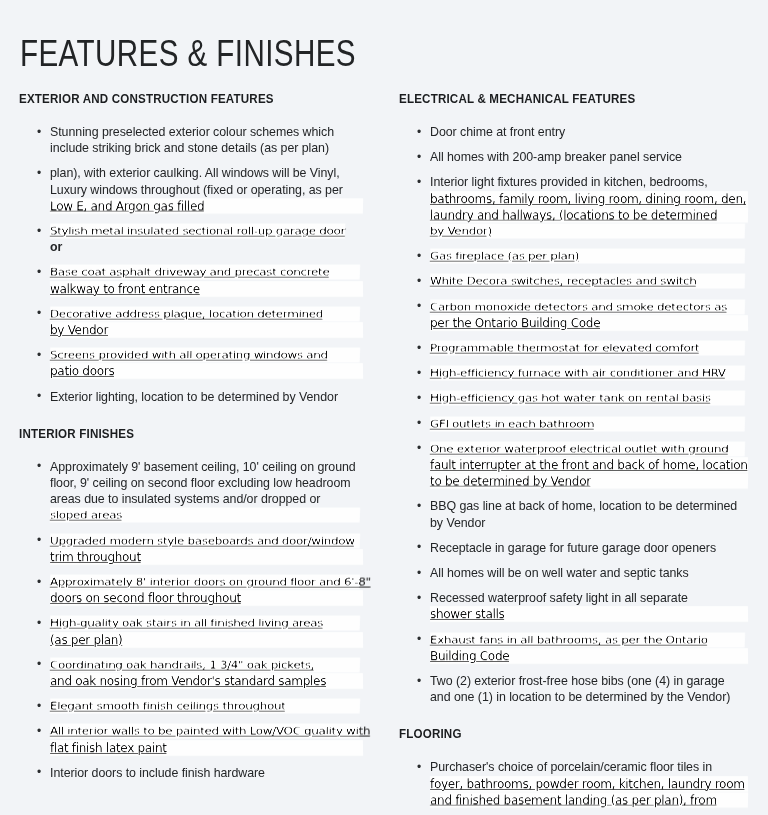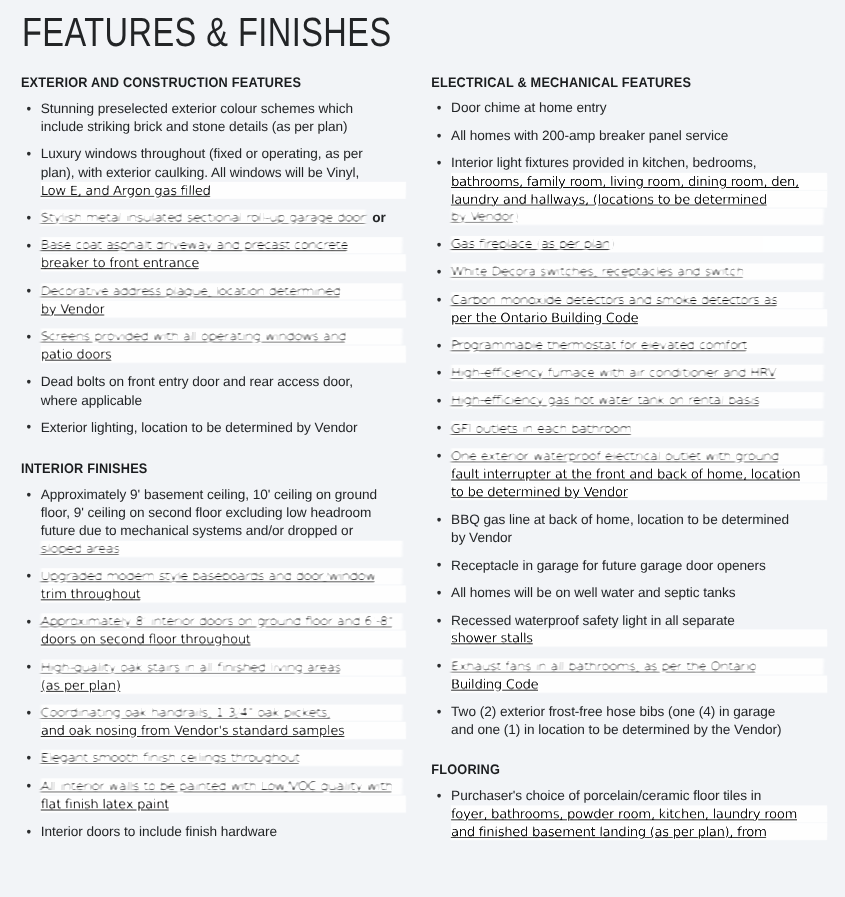--- a/index.html
+++ b/index.html
@@ -9,21 +9,21 @@
     height: 815px;
     background: #f2f4f7;
     font-family: "Liberation Sans", sans-serif;
     color: #1c1c1c;
     overflow: hidden;
     position: relative;
   }
   #page {
     width: 768px;
     height: 815px;
-    padding: 2px 12px 0 18px;
+    padding: 26px 12px 0 18px;
     position: relative;
   }
   #title {
     font-family: "Liberation Sans", sans-serif;
     font-size: 37px;
     line-height: 44px;
     font-weight: 400;
     letter-spacing: 0.5px;
     color: #222426;
     transform: scaleX(0.80);
@@ -46,21 +46,21 @@
     letter-spacing: 0.2px;
     color: #1b1d1f;
     transform: scaleX(0.92);
     transform-origin: left center;
     margin: 0 0 8px 1px;
     white-space: nowrap;
   }
   .col-right h2.section { margin-bottom: 7px; }
   h2.section.spaced { margin-top: 22px; }
 
-  ul.bullets { list-style: none; margin: 4px; padding: 0; }
+  ul.bullets { list-style: none; margin: 17px; padding: 0; }
   ul.bullets > li {
     position: relative;
     padding-left: 15px;
     margin-bottom: 9px;
     font-size: 12.4px;
     line-height: 16.2px;
     color: #232527;
     letter-spacing: -0.05px;
   }
   ul.bullets > li::before {
@@ -104,51 +104,47 @@
 
   <div id="columns">
     <div class="col" id="left-col">
         <h2 class="section">EXTERIOR AND CONSTRUCTION FEATURES</h2>
         <ul class="bullets">
           <li>
             <span class="ln">Stunning preselected exterior colour schemes which</span>
             <span class="ln">include striking brick and stone details (as per plan)</span>
           </li>
           <li class="has-ghost">
+            <span class="ln">plan), with exterior caulking. All windows will be Vinyl,</span>
             <span class="ln">Luxury windows throughout (fixed or operating, as per</span>
-            <span class="ln">plan), with exterior caulking. All windows will be Vinyl,</span>
             <span class="ghost ">Low E, and Argon gas filled</span>
           </li>
           <li class="has-ghost"><span class="ghost g2" style="display: inline-block;">Stylish metal insulated sectional roll-up garage door</span><span class="ln" style="display: inline; font-weight: bold;"> or</span></li>
           <li class="has-ghost">
             <span class="ghost g2">Base coat asphalt driveway and precast concrete</span>
-            <span class="ghost g3">breaker to front entrance</span>
+            <span class="ghost g3">walkway to front entrance</span>
           </li>
           <li class="has-ghost">
             <span class="ghost g2">Decorative address plaque, location determined</span>
             <span class="ghost g3">by Vendor</span>
           </li>
           <li class="has-ghost">
             <span class="ghost g2">Screens provided with all operating windows and</span>
             <span class="ghost g3">patio doors</span>
           </li>
           <li>
-            <span class="ln">Dead bolts on front entry door and rear access door,</span>
-            <span class="ln">where applicable</span>
-          </li>
-          <li>
             <span class="ln">Exterior lighting, location to be determined by Vendor</span>
           </li>
         </ul>
         <h2 class="section spaced">INTERIOR FINISHES</h2>
         <ul class="bullets">
           <li class="has-ghost">
             <span class="ln">Approximately 9' basement ceiling, 10' ceiling on ground</span>
             <span class="ln">floor, 9' ceiling on second floor excluding low headroom</span>
-            <span class="ln">future due to mechanical systems and/or dropped or</span>
+            <span class="ln">areas due to insulated systems and/or dropped or</span>
             <span class="ghost g2">sloped areas</span>
           </li>
           <li class="has-ghost">
             <span class="ghost g2">Upgraded modern style baseboards and door/window</span>
             <span class="ghost g3">trim throughout</span>
           </li>
           <li class="has-ghost">
             <span class="ghost g2">Approximately 8' interior doors on ground floor and 6'-8"</span>
             <span class="ghost g3">doors on second floor throughout</span>
           </li>
@@ -169,21 +165,21 @@
           </li>
           <li>
             <span class="ln">Interior doors to include finish hardware</span>
           </li>
         </ul>
       </div>
     <div class="col col-right" id="right-col">
         <h2 class="section">ELECTRICAL &amp; MECHANICAL FEATURES</h2>
         <ul class="bullets">
           <li>
-            <span class="ln">Door chime at home entry</span>
+            <span class="ln">Door chime at front entry</span>
           </li>
           <li>
             <span class="ln">All homes with 200-amp breaker panel service</span>
           </li>
           <li class="has-ghost">
             <span class="ln">Interior light fixtures provided in kitchen, bedrooms,</span>
             <span class="ghost g3">bathrooms, family room, living room, dining room, den,</span>
             <span class="ghost ">laundry and hallways, (locations to be determined</span>
             <span class="ghost g2">by Vendor)</span>
           </li>

